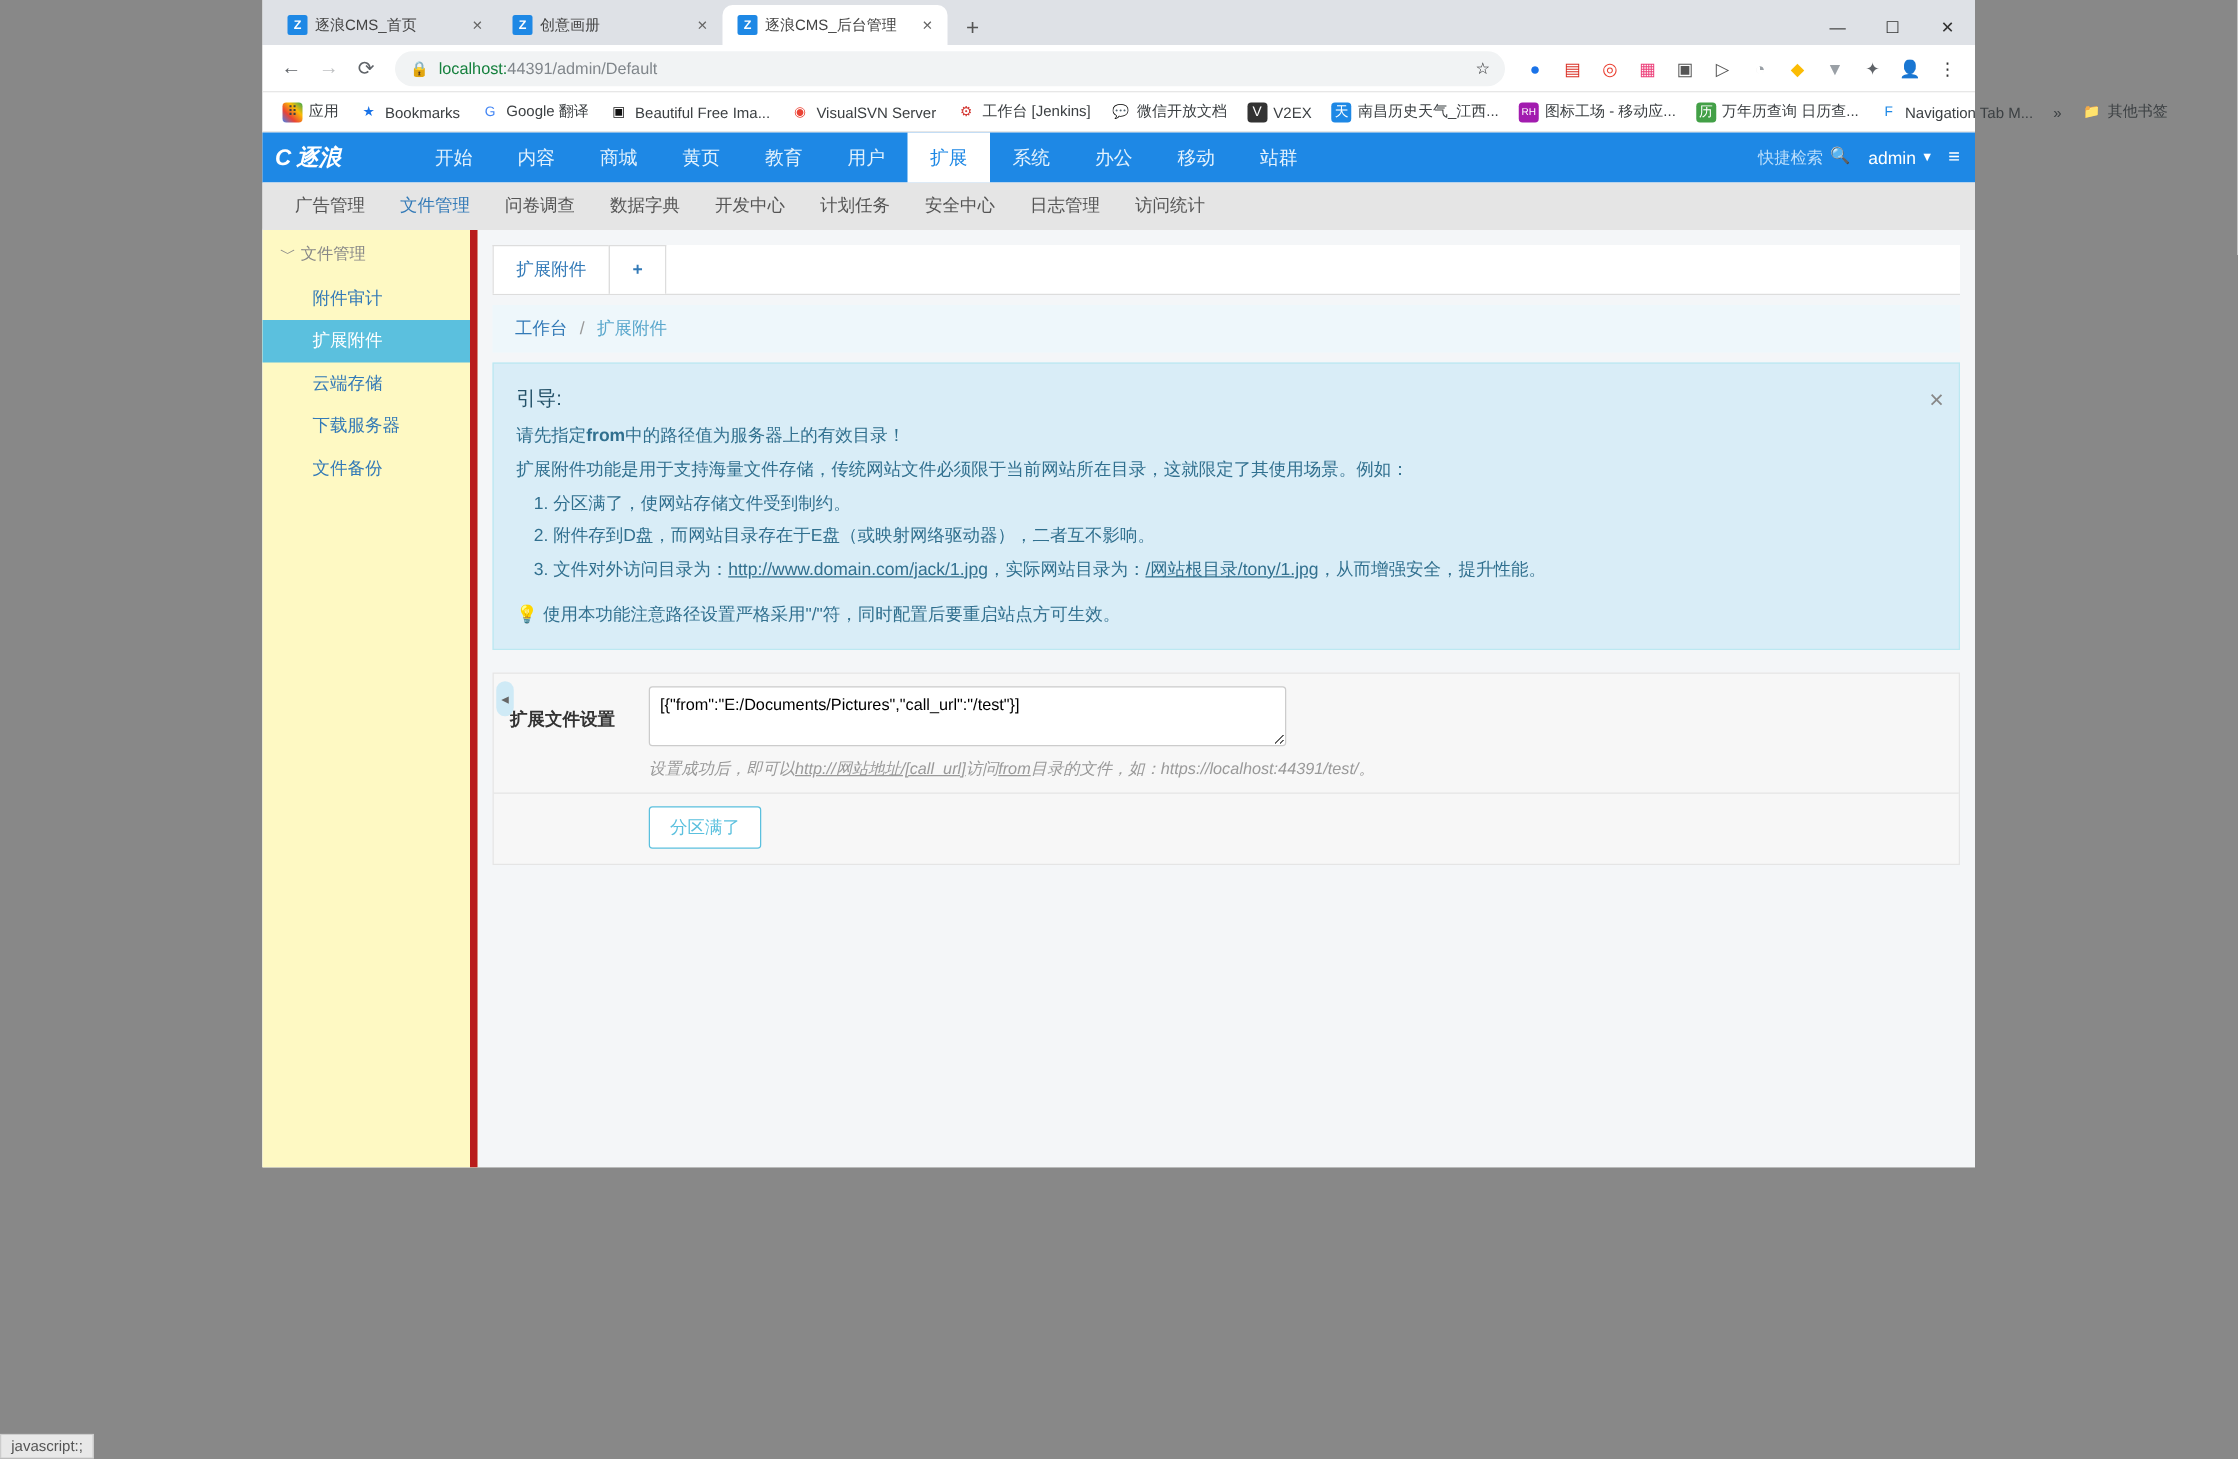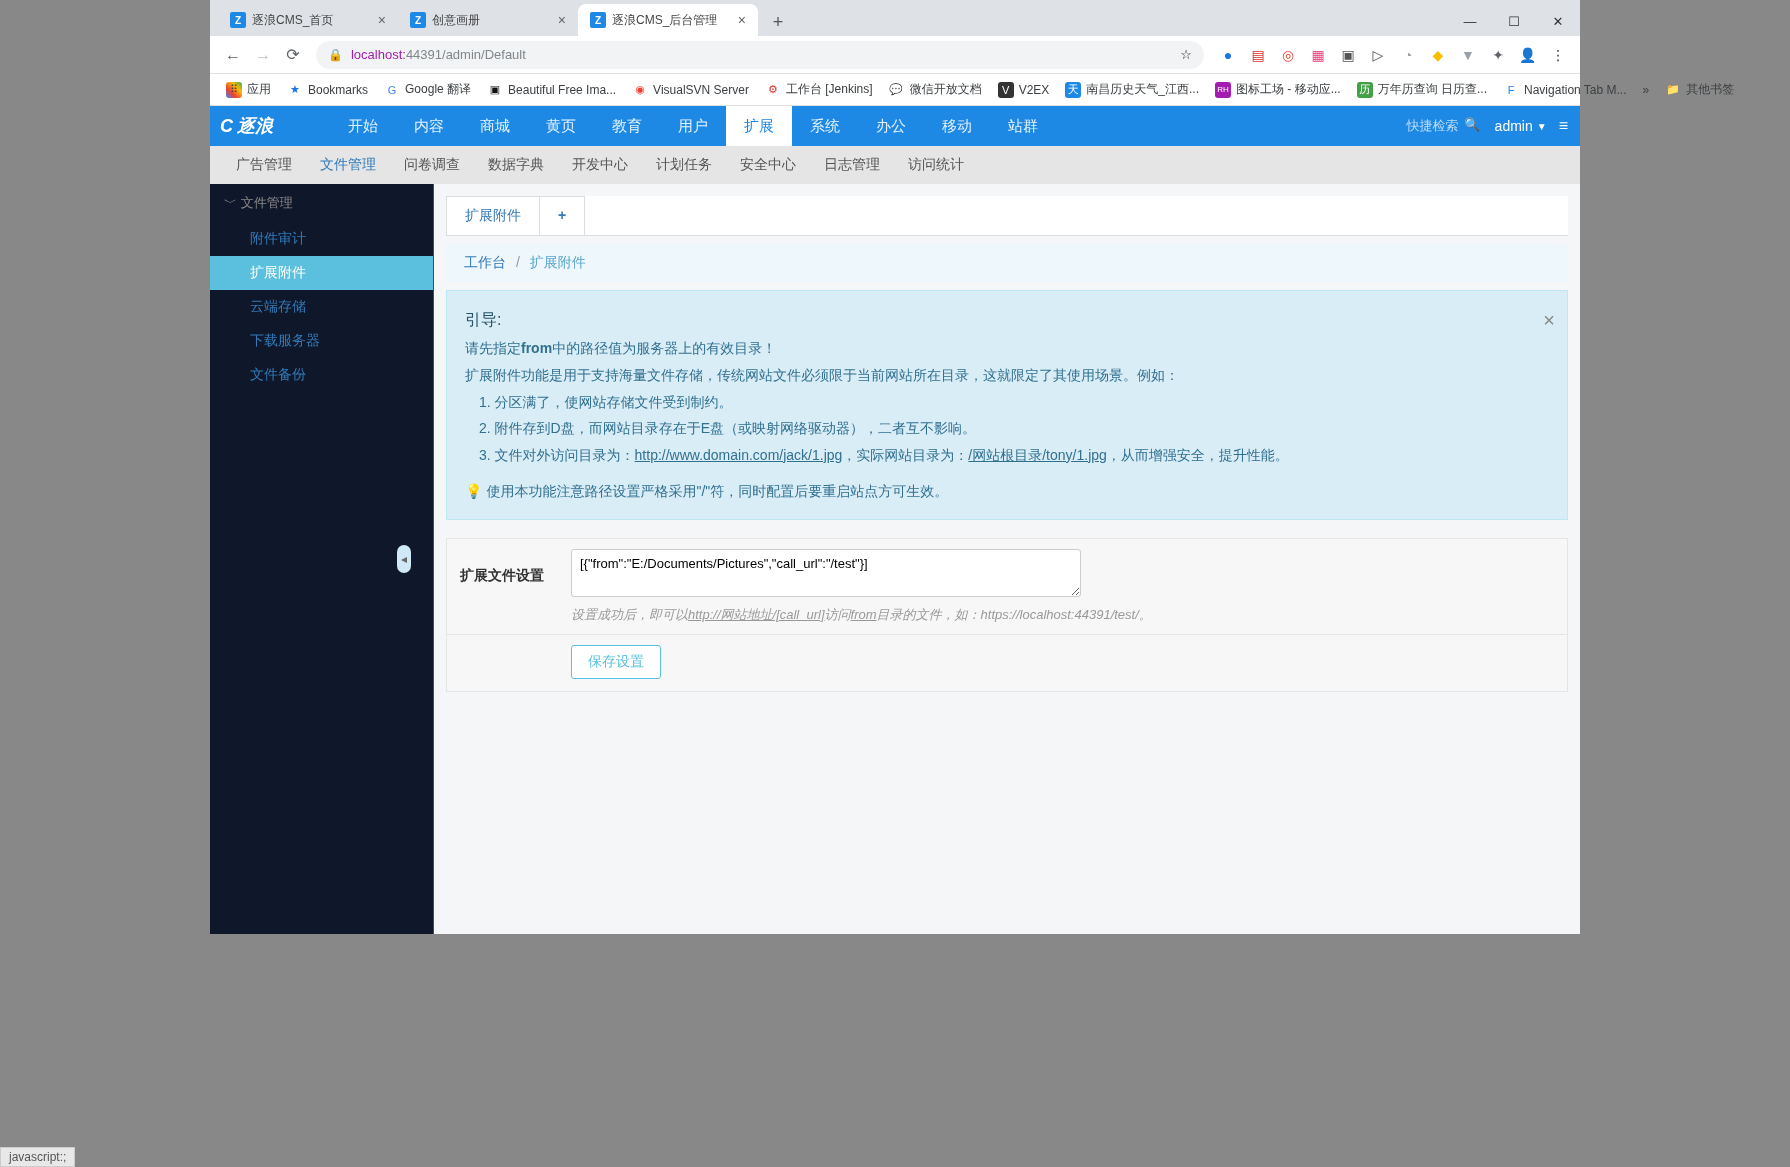--- a/index.html
+++ b/index.html
@@ -13,21 +13,21 @@
     .tab .title { flex:1; overflow:hidden; white-space:nowrap; text-overflow:ellipsis; }
     .tab .close { margin-left:6px; color:#666; font-size:14px; }
     .newtab { width:28px; height:28px; display:flex; align-items:center; justify-content:center; color:#555; font-size:18px; margin-left:6px; }
     .winctrl { margin-left:auto; display:flex; }
     .winctrl span { width:44px; height:30px; display:flex; align-items:center; justify-content:center; color:#333; font-size:13px;}
     
     .urlrow { height:38px; background:#fff; display:flex; align-items:center; padding:0 8px; border-bottom:1px solid #e0e0e0; }
     .navbtn { width:30px; height:30px; display:flex; align-items:center; justify-content:center; color:#5f6368; font-size:16px; border-radius:15px; }
     .urlbar { flex:1; height:28px; background:#f1f3f4; border-radius:14px; margin:0 8px; display:flex; align-items:center; padding:0 12px; font-size:13px; color:#202124;}
     .urlbar .lock { margin-right:8px; color:#5f6368; font-size:12px;}
-    .url-host { color:#a21caf; }
+    .url-host { color:#15803d; }
     .url-path { color:#80868b; }
     .exticon { width:28px; height:28px; margin-left:2px; display:flex; align-items:center; justify-content:center; font-size:14px;}
     
     .bmrow { height:32px; background:#fff; display:flex; align-items:center; padding:0 8px; border-bottom:1px solid #e0e0e0; font-size:12px; }
     .bm { display:flex; align-items:center; padding:0 8px; height:26px; color:#3c4043; white-space:nowrap;}
     .bm .ico { width:16px; height:16px; margin-right:5px; border-radius:3px; display:inline-flex; align-items:center; justify-content:center; font-size:11px;}
     .bmrow .spacer { flex:1; }
     
     .apphdr { height:40px; background:#1e88e5; display:flex; align-items:center; color:#fff; }
     .logo { width:120px; height:40px; display:flex; align-items:center; padding-left:10px; font-style:italic; font-size:18px; font-weight:bold; }
@@ -38,21 +38,21 @@
     .search { color:#bbdefb; font-size:13px; display:flex; align-items:flex-start; margin-right:14px; }
     .search .loupe { margin-left:6px; }
     .user { color:#fff; margin-right:12px; display:flex; align-items:center; font-size:14px;}
     .menuico { color:#fff; margin-right:12px; font-size:16px; }
     
     .subnav { height:38px; background:#e5e5e5; border-bottom:1px solid #e5e5e5; display:flex; align-items:center; padding-left:12px; }
     .subnav a { padding:0 14px; color:#555; font-size:14px; text-decoration:none; }
     .subnav a.on { color:#337ab7; }
     
     .appbody { display:flex; background:#f4f6f8; min-height:750px; position:relative;}
-    .side { width:224px; background:#0f172a; border-right:1px solid #b91c1c; }
+    .side { width:172px; background:#fef9c3; border-right:6px solid #b91c1c; }
     .sidehdr { padding:10px 14px; color:#888; cursor:pointer; }
     .side a { display:block; padding:8px 14px 8px 40px; color:#337ab7; text-decoration:none; font-size:14px; }
     .side a.active { background:#5bc0de; color:#fff; }
     .collapser { position:absolute; left:194px; top:50%; transform:translate(-50%,-50%); width:14px; height:28px; background:#cfeaf6; border-radius:7px; display:flex; align-items:center; justify-content:center; color:#666; font-size:12px;}
     .main { flex:1; padding:0 0 0 0; }
     .tabs2 { display:flex; background:#fff; border-bottom:1px solid #ddd; margin:12px 12px 0 12px;}
     .tabs2 .t { padding:10px 18px; font-size:14px; color:#337ab7; border:1px solid #ddd; border-bottom:none; margin-right:-1px; background:#fff;}
     .tabs2 .plus { color:#337ab7; font-weight:bold; }
     .crumb { padding:10px 18px; background:#eef7fb; margin:8px 12px 0 12px; font-size:14px; color:#5aa7cc;}
     .crumb a { color:#337ab7; text-decoration:none;}
@@ -269,21 +269,21 @@
           <div class="fbody">
             <textarea style="">[{"from":"E:/Documents/Pictures","call_url":"/test"}]</textarea>
             <div class="hint">
               <span>设置成功后，即可以</span><a>http://网站地址/[call_url]</a><span>访问</span><u>from</u><span>目录的文件，如：https://localhost:44391/test/。</span>
             </div>
           </div>
         </div>
         <div class="formrow last">
           <div class="flabel"></div>
           <div class="fbody">
-            <button class="btn">保存设置</button>
+            <button class="btn">分区满了</button>
           </div>
         </div>
       </div>
 
     </div>
   </div>
 </div>
 
 <div class="statusbar">javascript:;</div>
 

